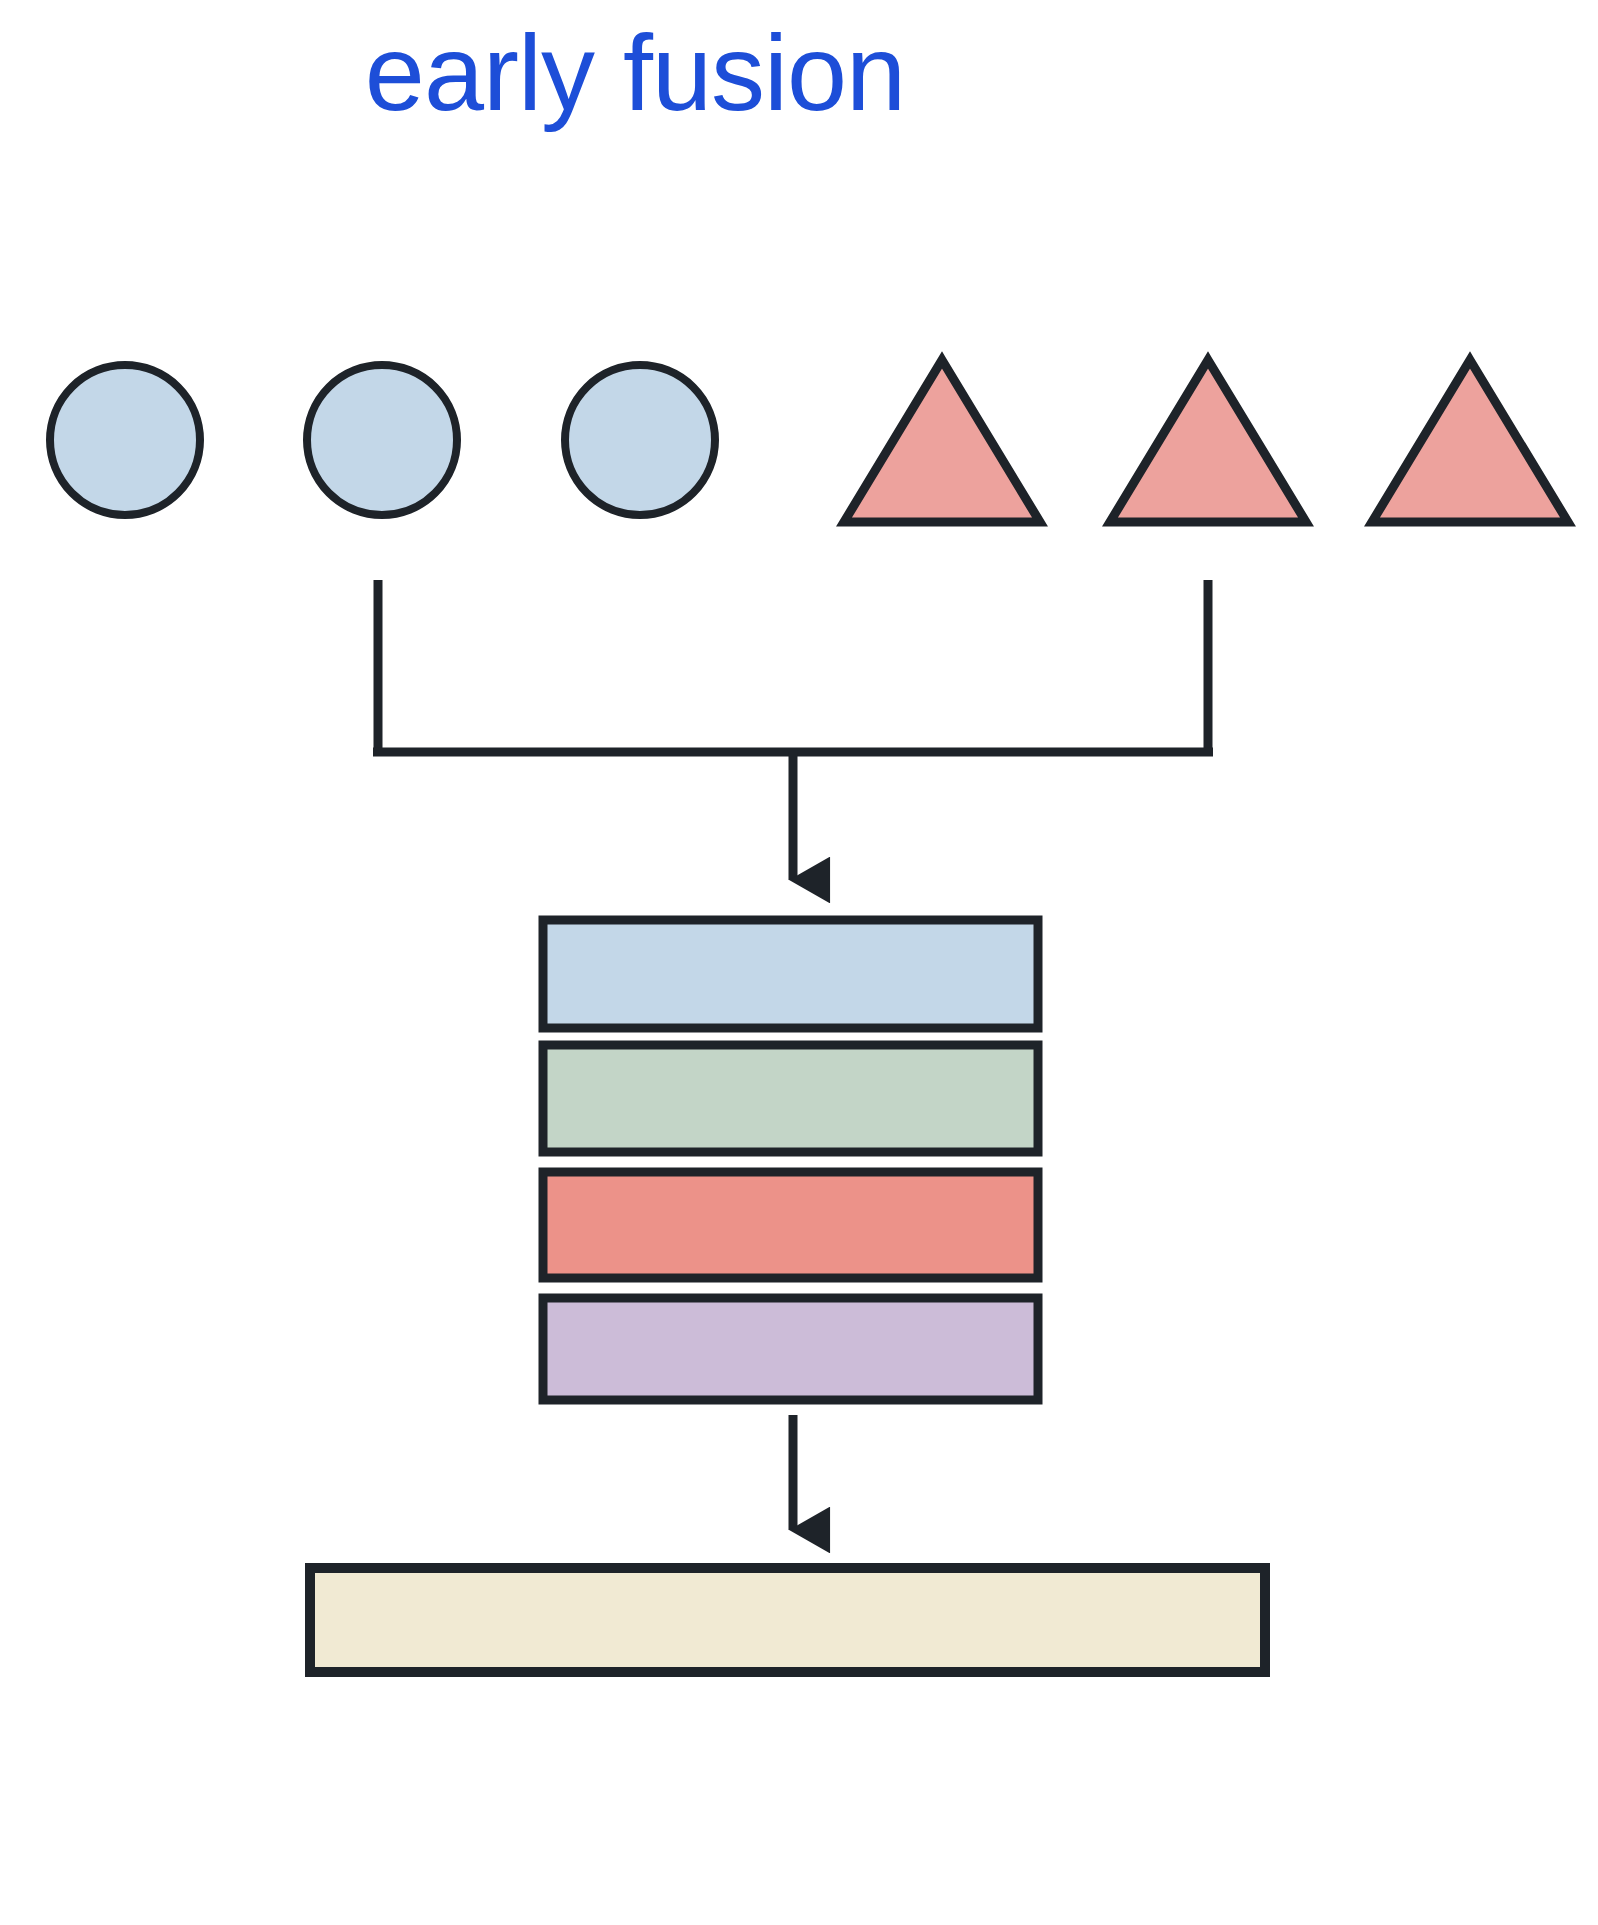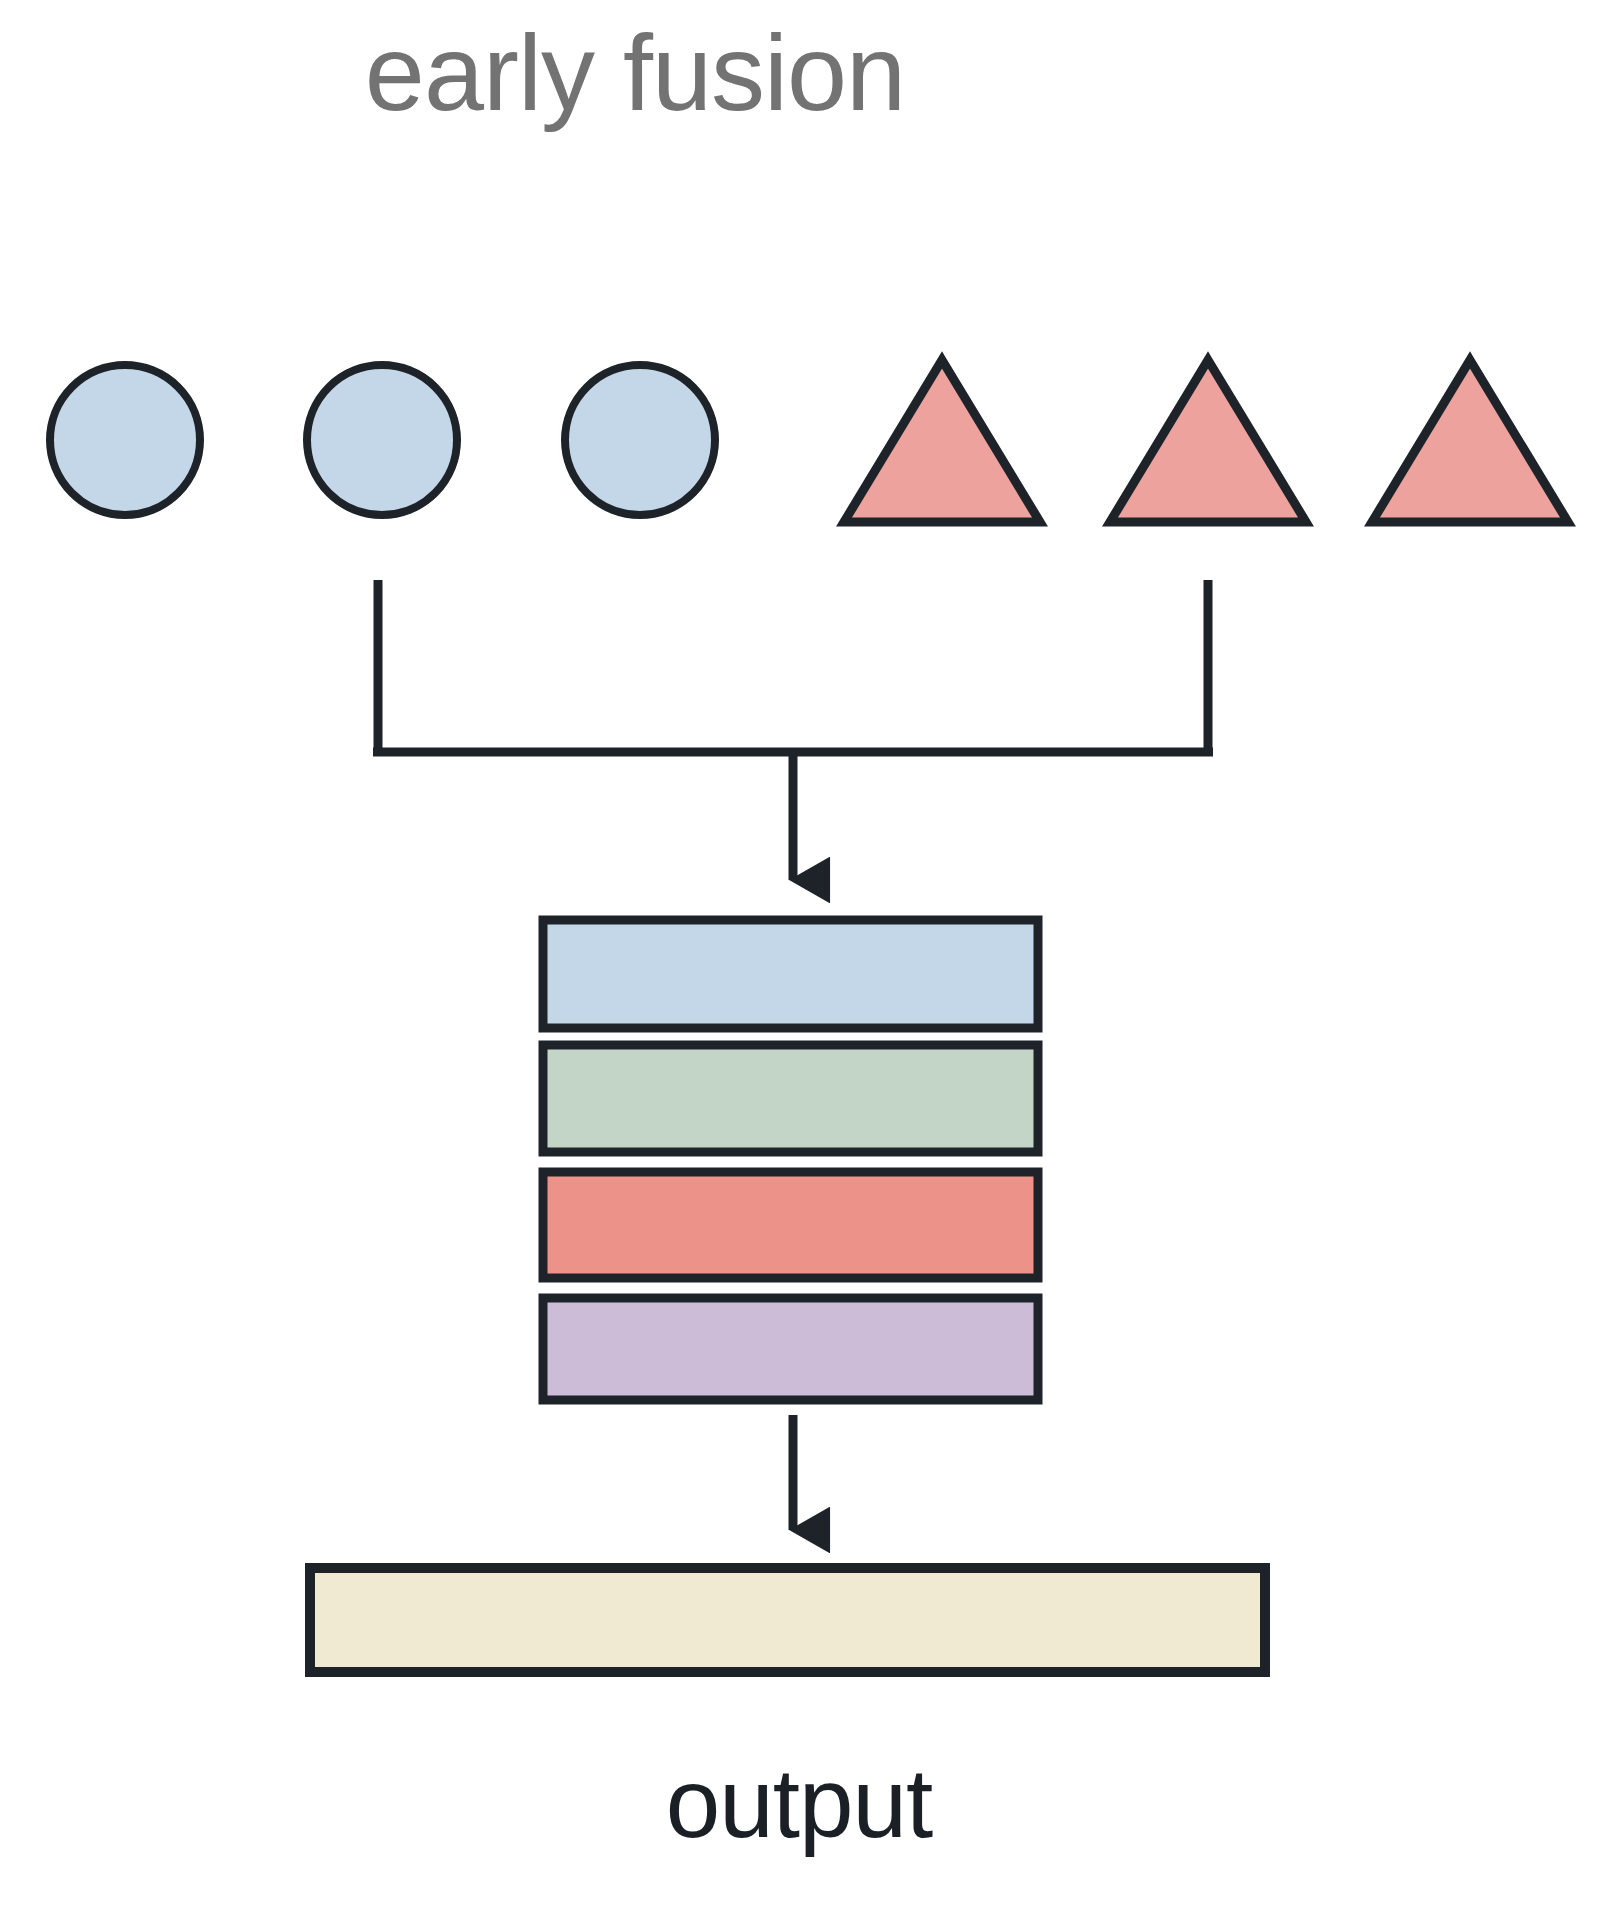--- a/index.html
+++ b/index.html
@@ -30,21 +30,21 @@
   .diagram-title {
     position: absolute;
     left: 0;
     top: 8px;
     width: 1270px;
     text-align: center;
     font-family: "Liberation Sans", sans-serif;
     font-size: 108px;
     font-weight: 300;
     letter-spacing: -1px;
-    color: #737373;
+    color: #1d4ed8;
     line-height: 1.2;
     white-space: nowrap;
   }
   .output-caption {
     position: absolute;
     left: 0;
     top: 1745px;
     width: 1598px;
     text-align: center;
     font-family: "Liberation Sans", sans-serif;
@@ -96,15 +96,14 @@
       <rect x="543" y="1298" width="495" height="102" fill="#ccbcd8" stroke="#1e2329" stroke-width="9"></rect>
     </g>
 
     <line x1="793" y1="1415" x2="793" y2="1530" stroke="#1e2329" stroke-width="9" marker-end="url(#arrowdown)"></line>
 
     <rect x="310" y="1568" width="955" height="104" fill="#f1ead3" stroke="#1e2329" stroke-width="10"></rect>
   </svg>
 
   <div class="diagram-title">early fusion</div>
 
-  <div class="output-caption">output</div>
 
 </div>
 
 </body></html>

